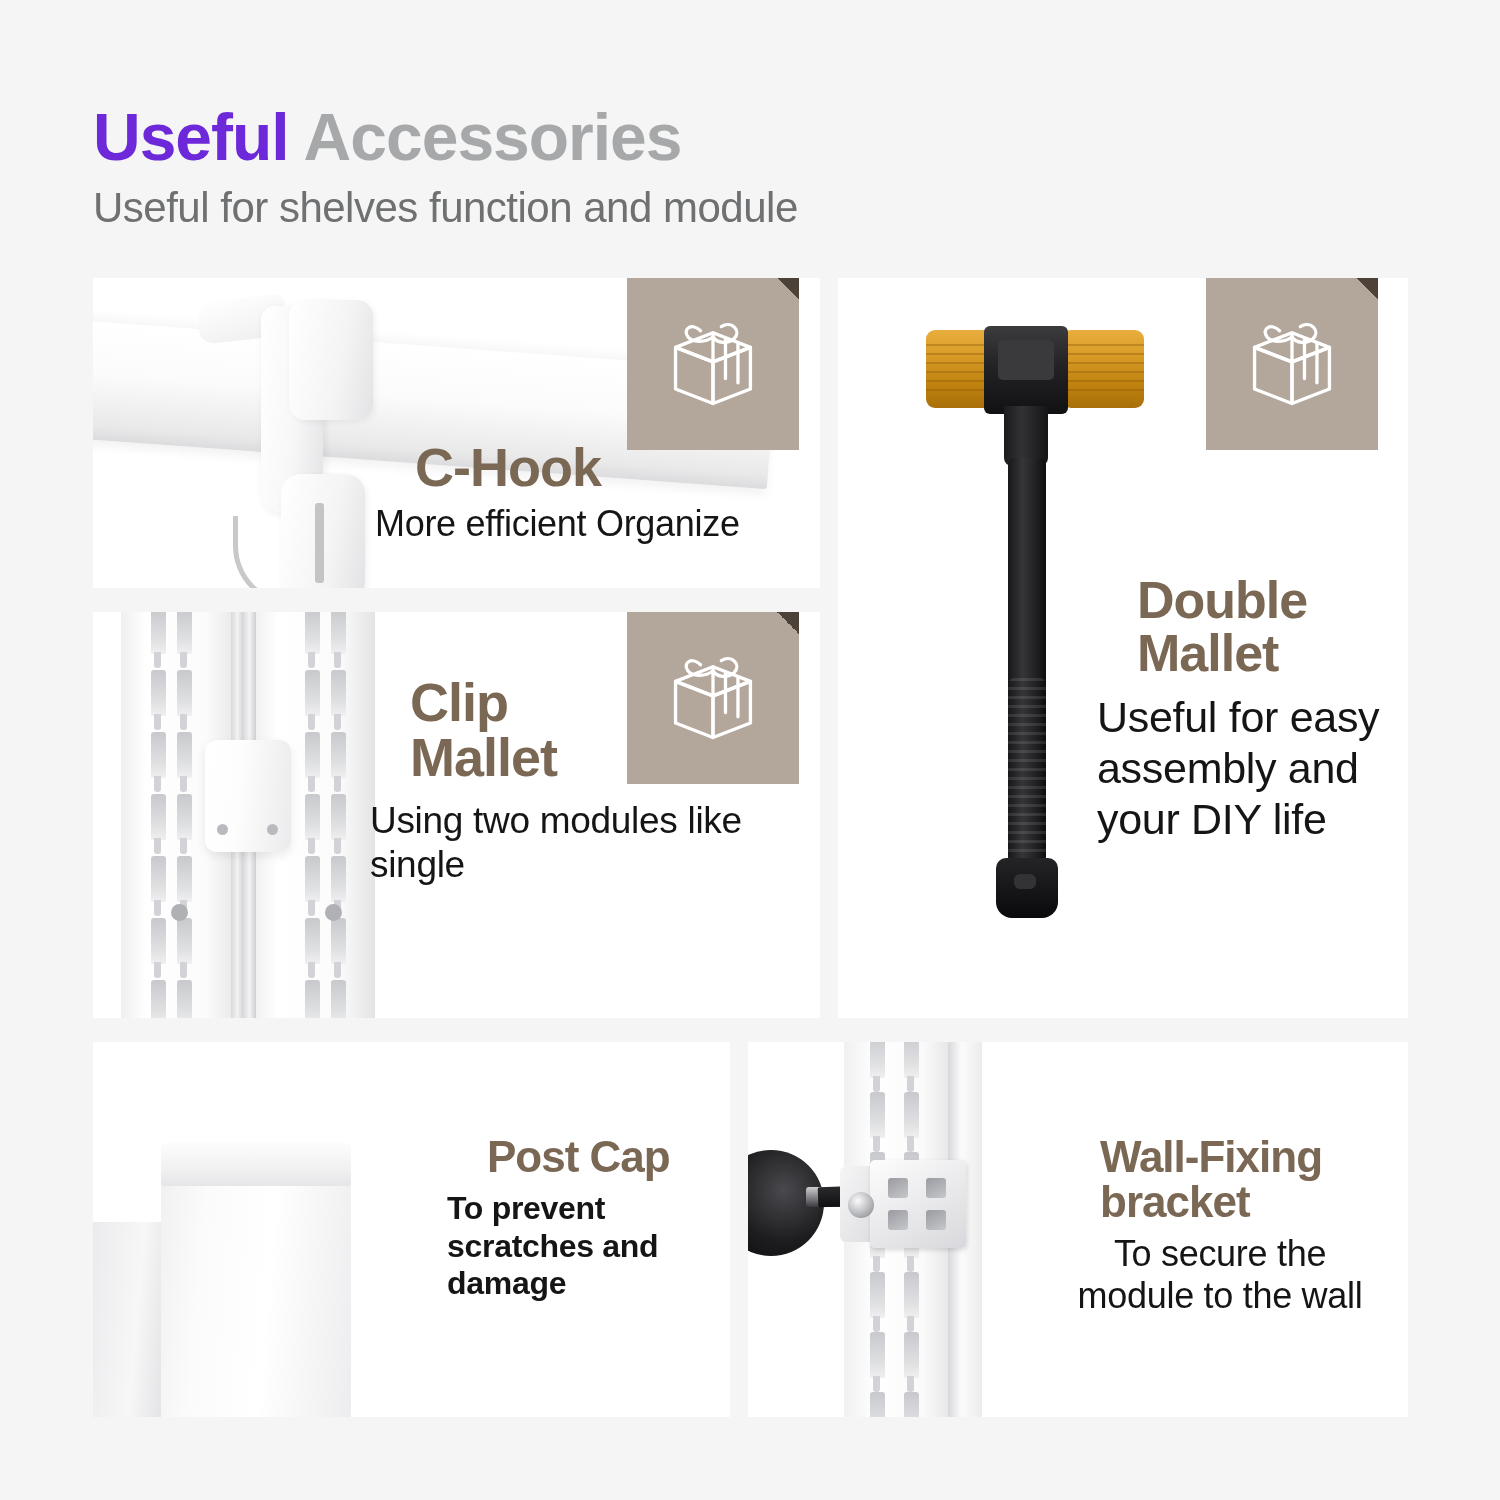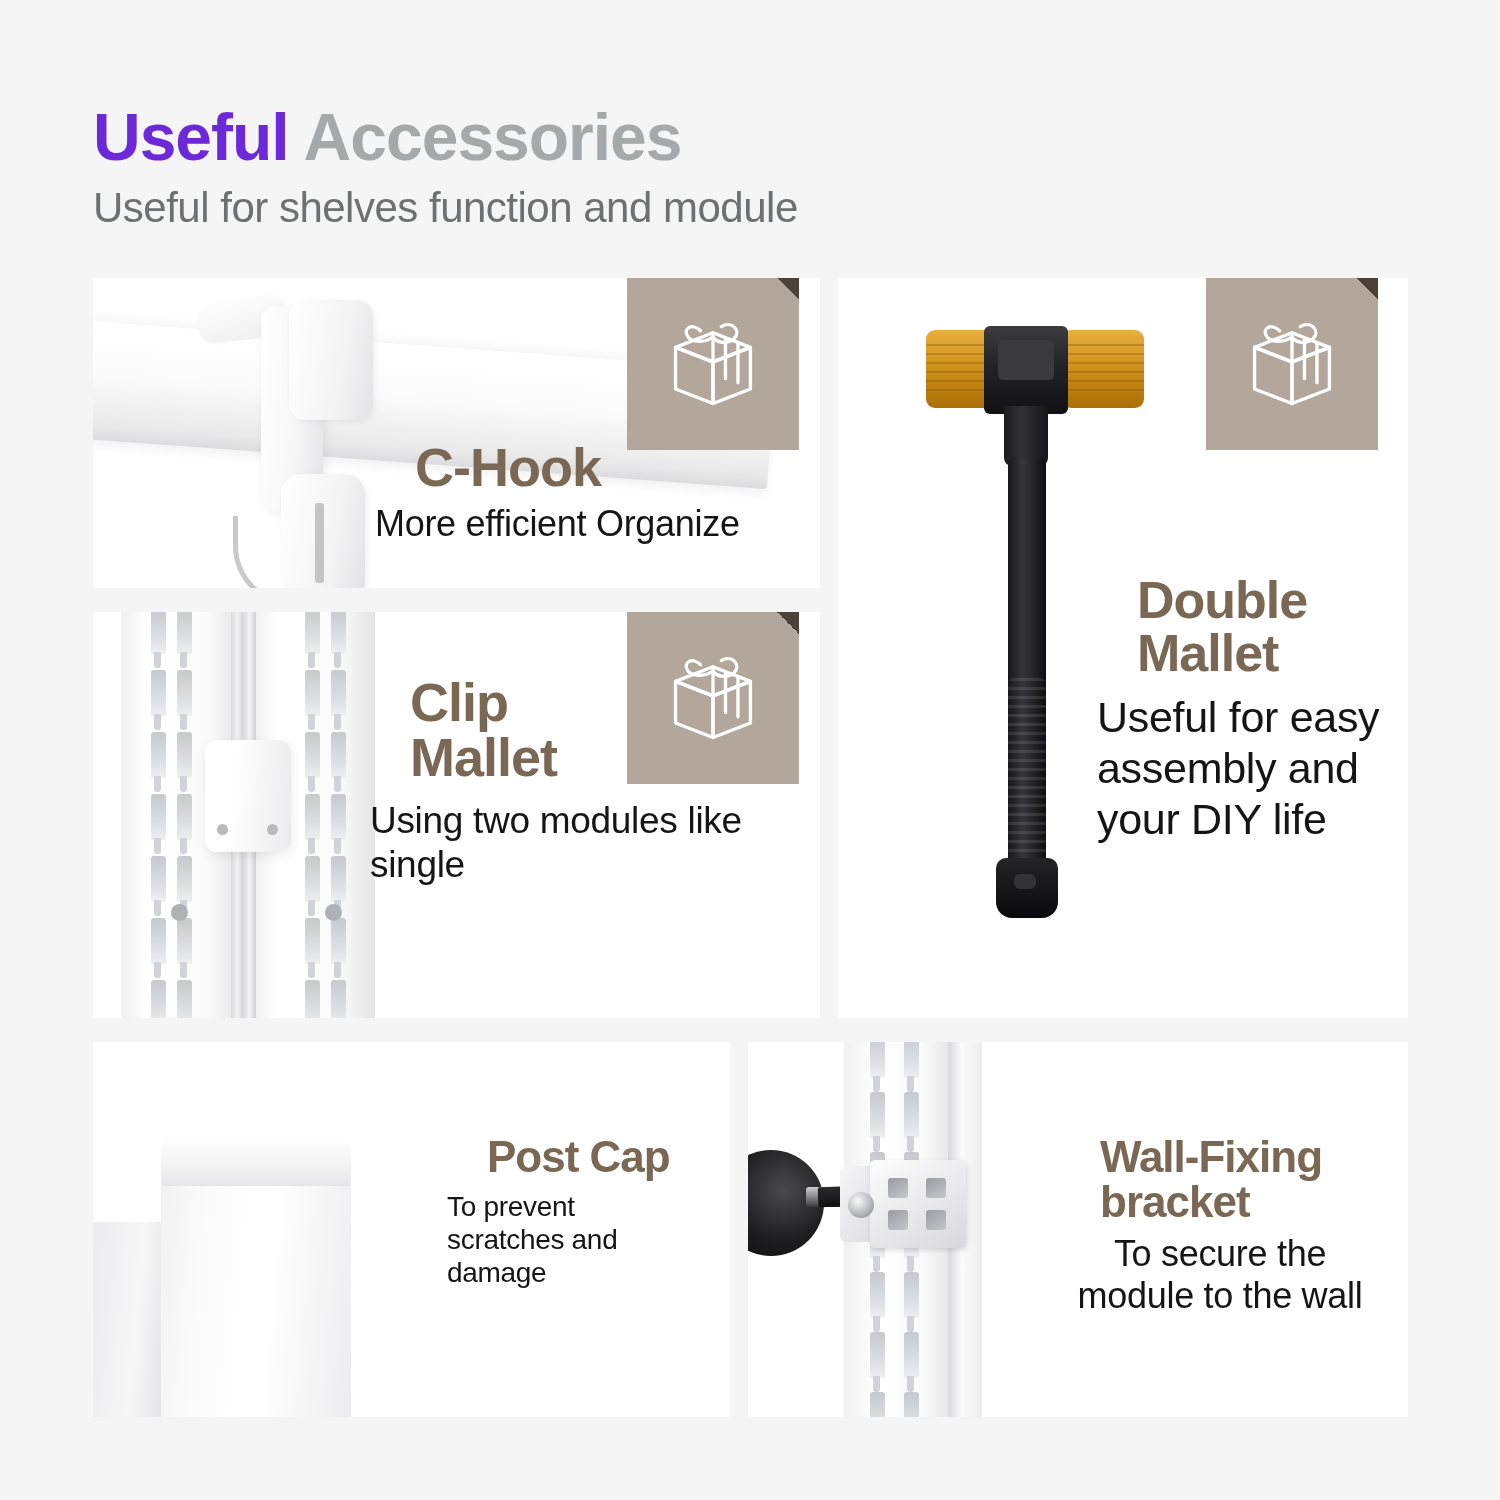--- a/index.html
+++ b/index.html
@@ -49,21 +49,21 @@
   #txt-mallet  { left:1097px; top:574px; width:290px; }
   #txt-mallet  .head { font-size:52px; }
   #txt-mallet  .body { font-size:43px; margin-top:12px; }
 
   #txt-clip    { left:370px; top:675px; }
   #txt-clip    .head { font-size:54px; }
   #txt-clip    .body { font-size:37px; margin-top:14px; }
 
   #txt-postcap { left:447px; top:1135px; }
   #txt-postcap .head { font-size:44px; }
-  #txt-postcap .body { font-size:28px; margin-top:10px; }
+  #txt-postcap .body { font-size:32px; margin-top:10px;font-weight:bold; }
 
   #txt-bracket { left:1060px; top:1135px; }
   #txt-bracket .head { font-size:44px; }
   #txt-bracket .body { font-size:36px; margin-top:8px; }
 
   
   .art { position:absolute; overflow:hidden; }
   #art-chook { left:0; top:0; width:727px; height:310px; }
   .rail {
     position:absolute; left:-20px; top:42px; width:700px; height:118px;

